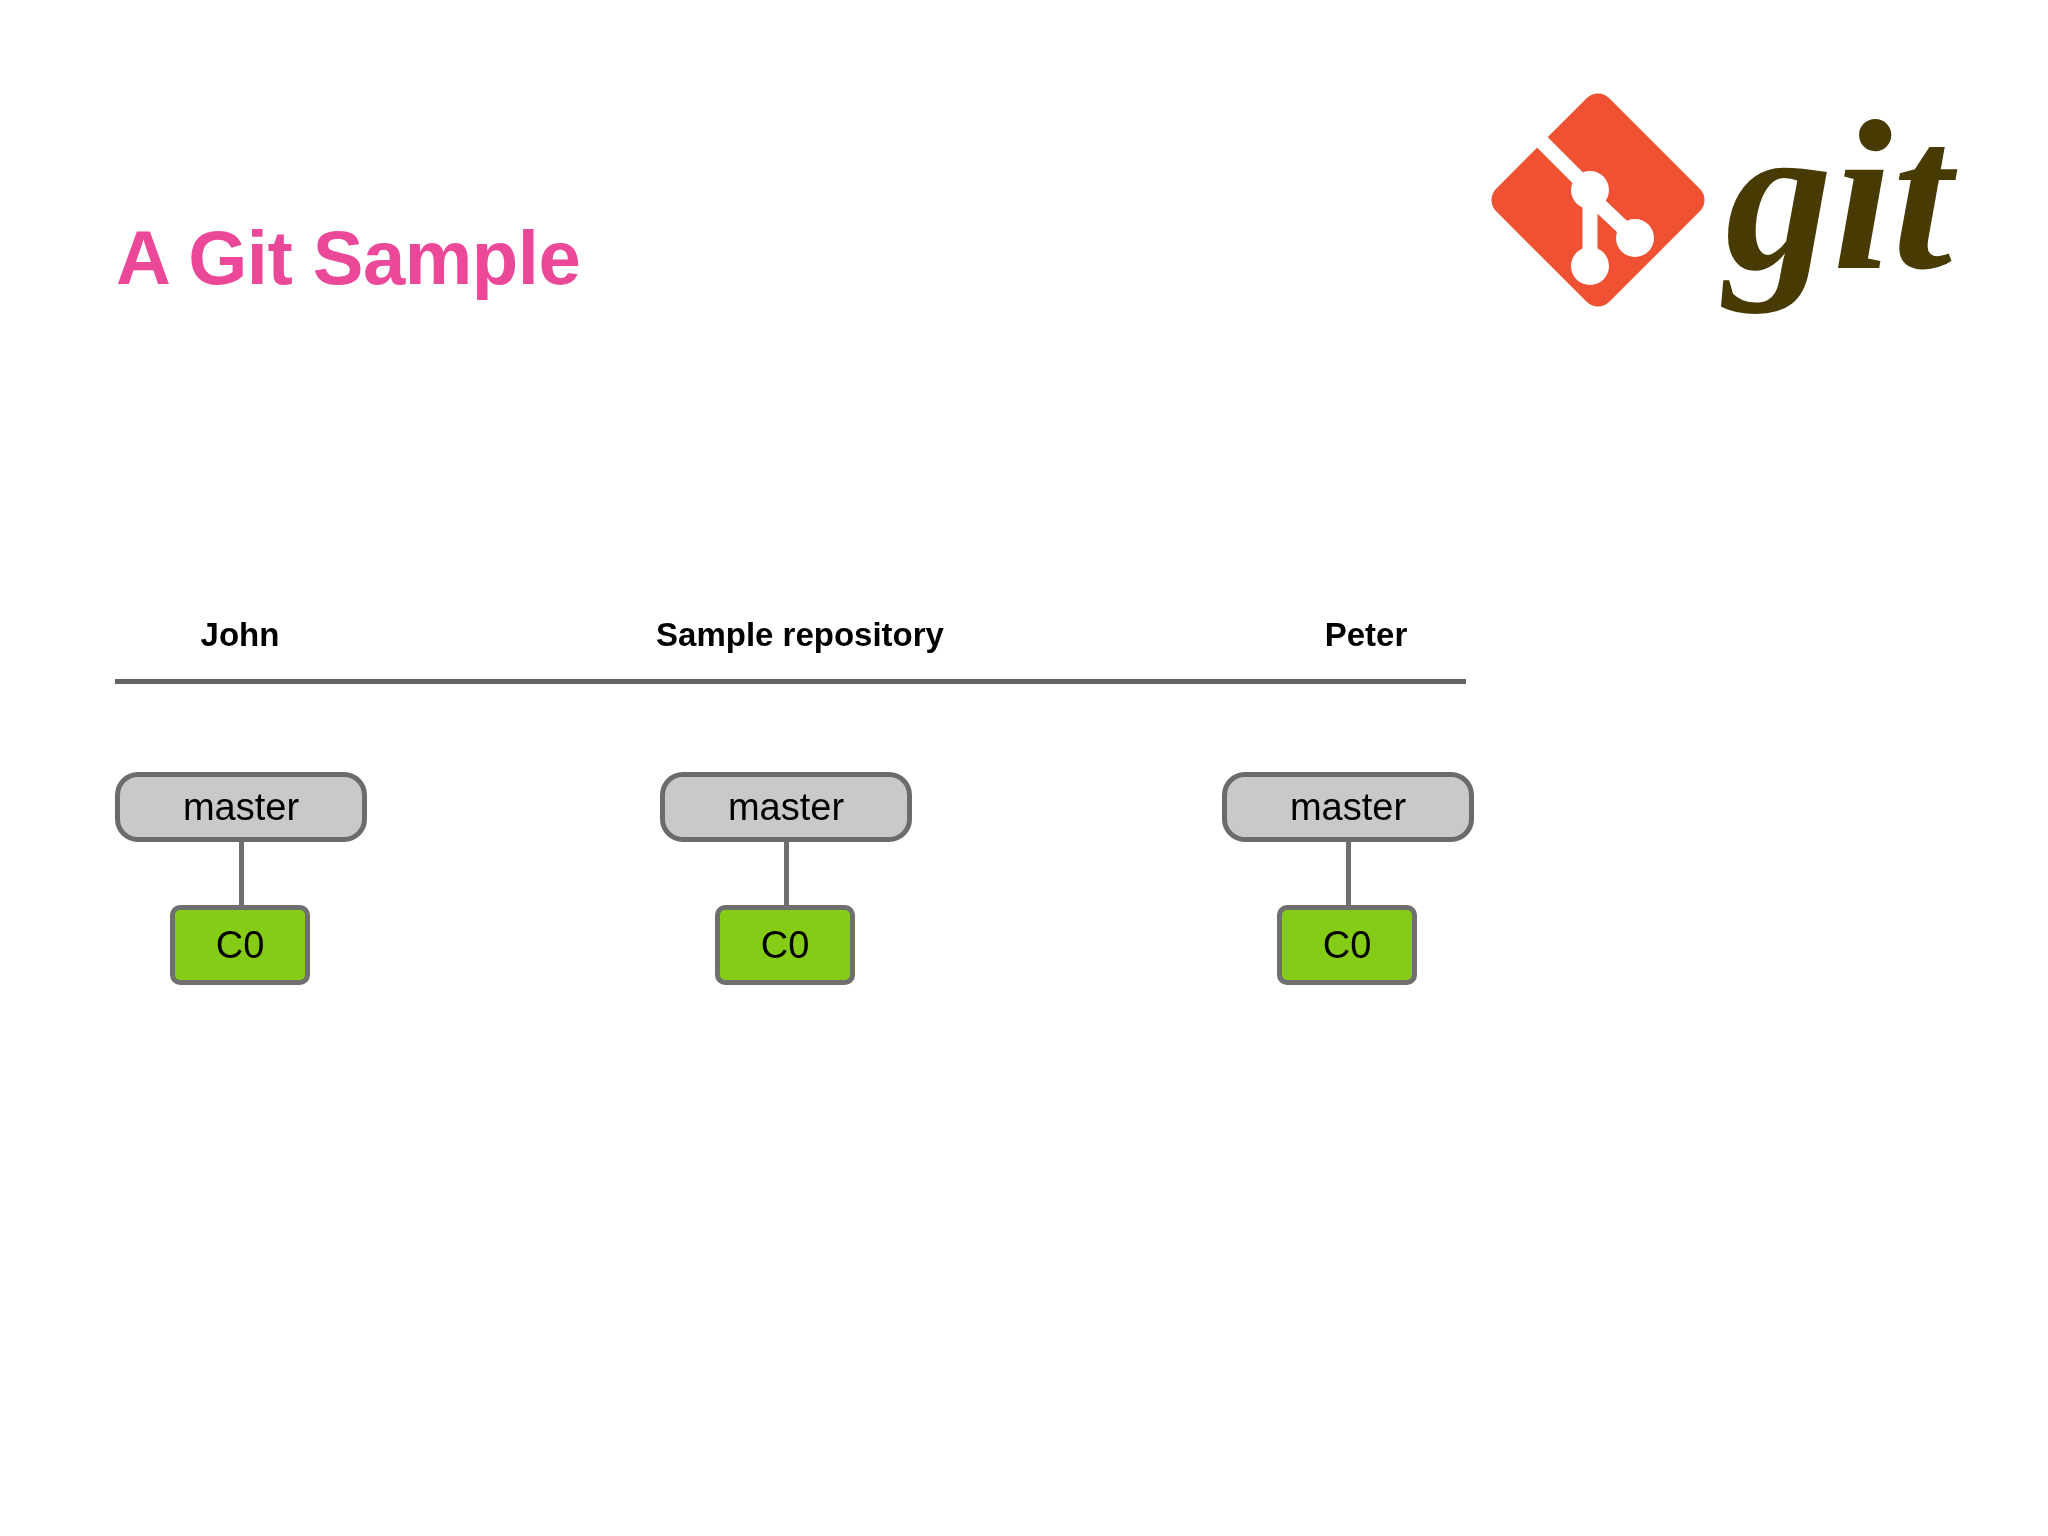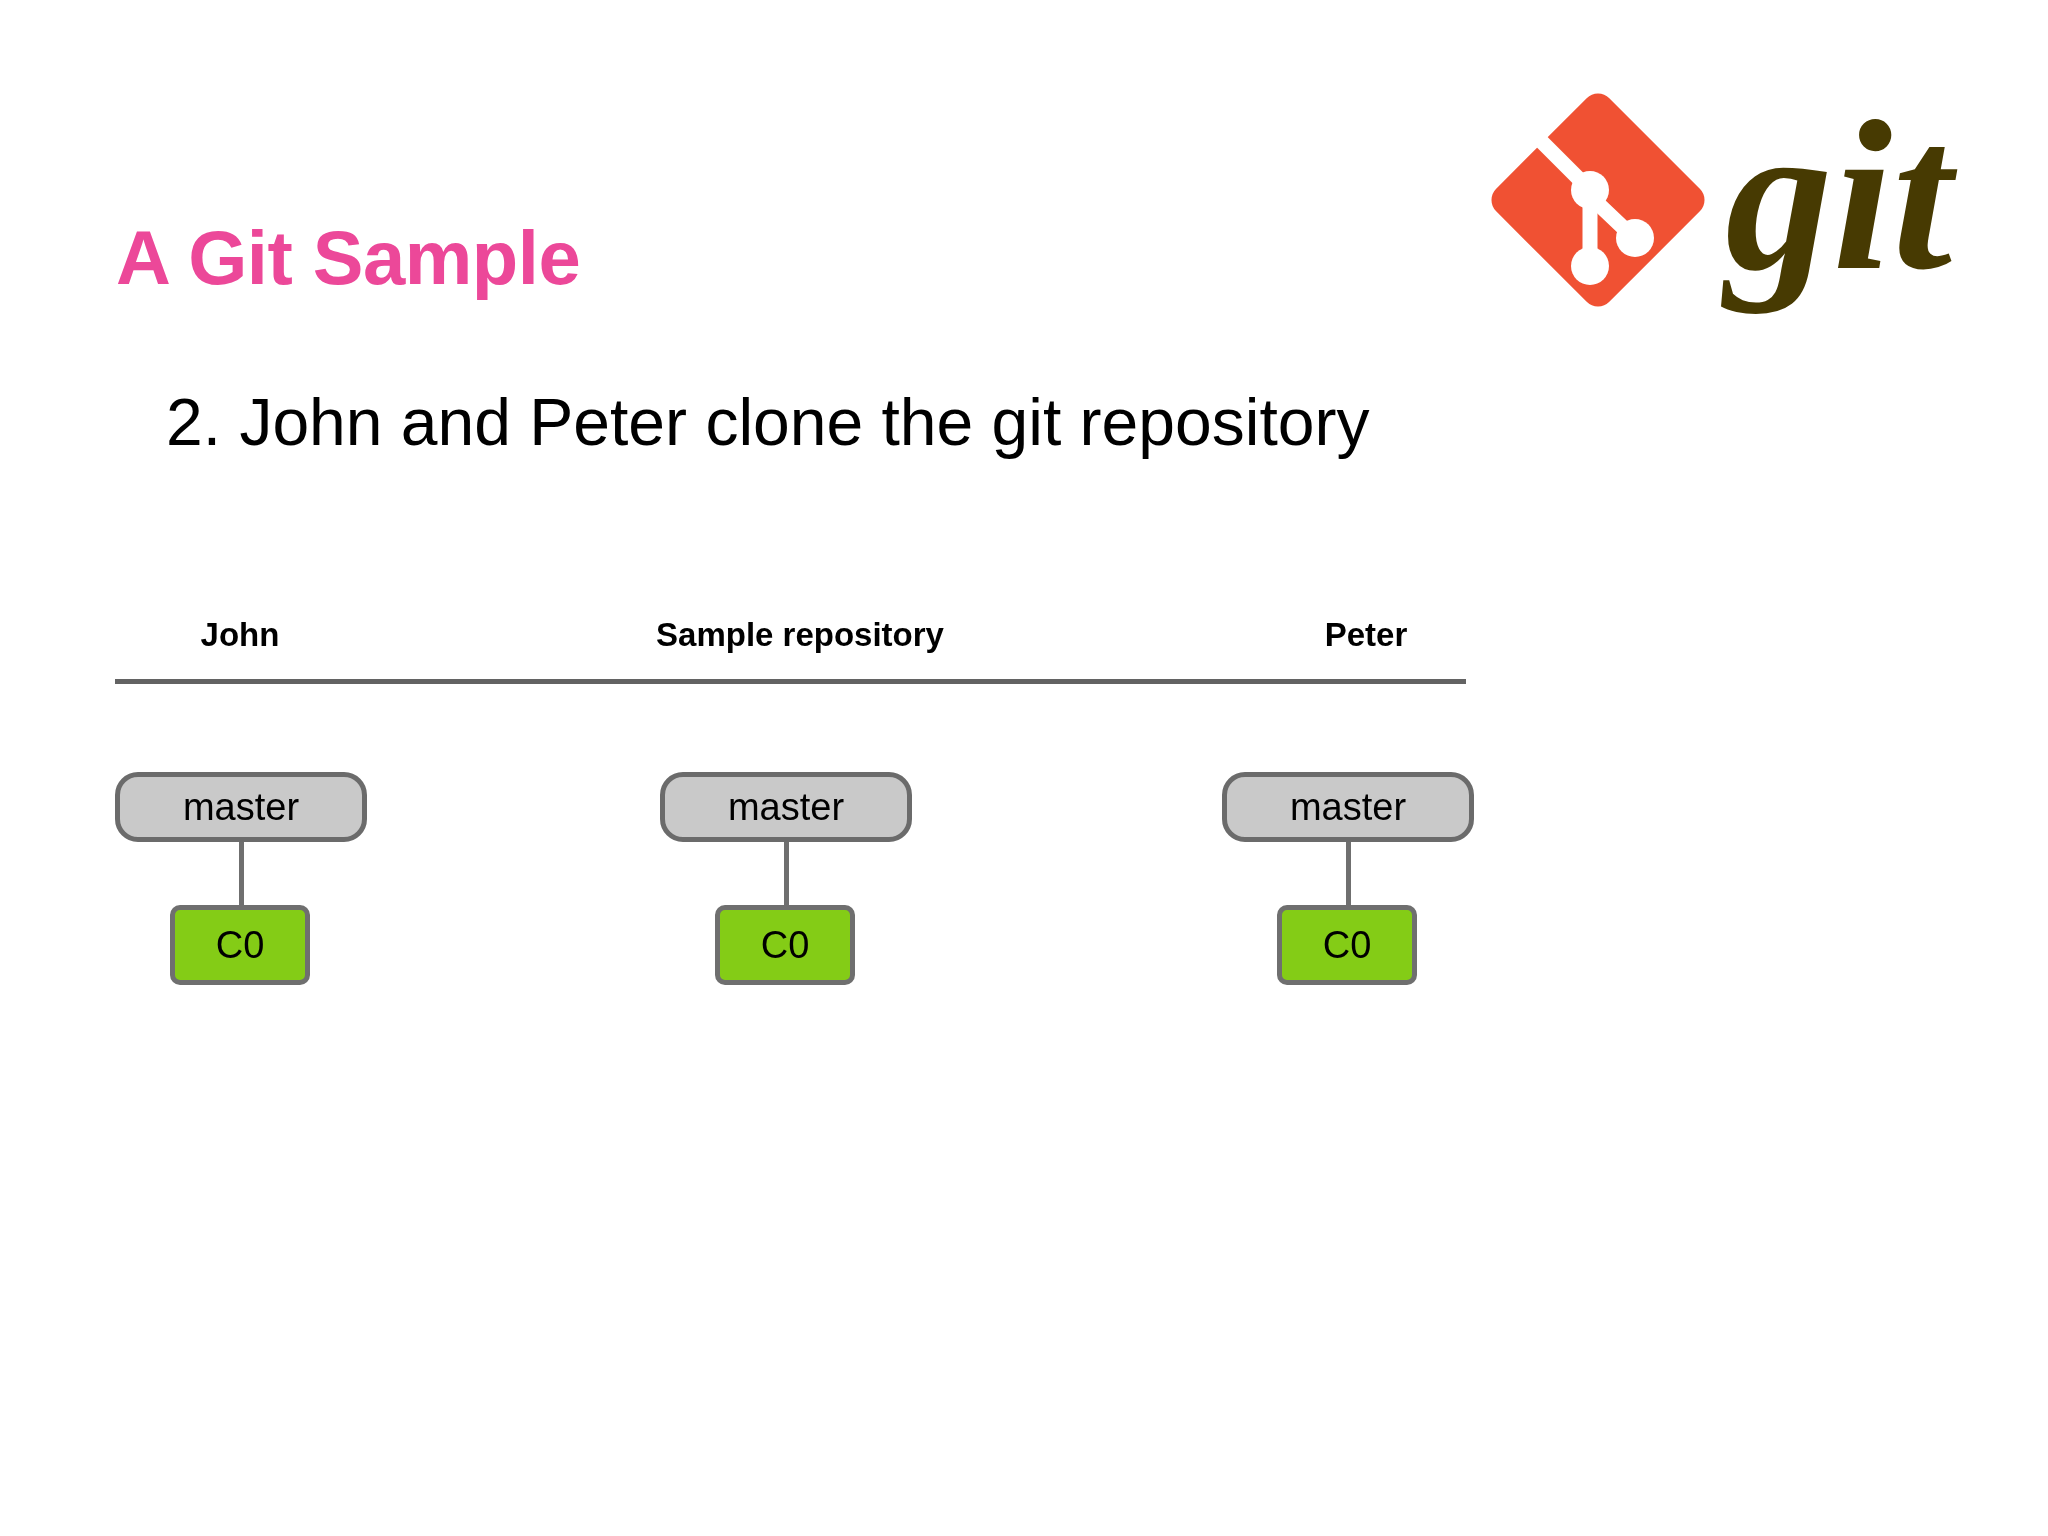--- a/index.html
+++ b/index.html
@@ -142,21 +142,20 @@
           <line x1="112" y1="120" x2="152" y2="158"></line>
         </g>
         <circle cx="110" cy="112" r="19" fill="#ffffff"></circle>
         <circle cx="110" cy="188" r="19" fill="#ffffff"></circle>
         <circle cx="155" cy="160" r="19" fill="#ffffff"></circle>
       </g>
       <text x="245" y="190" font-family="'Liberation Serif', serif" font-size="215" font-weight="bold" fill="#473a02">git</text>
     </svg>
   </div>
 
-  <div class="subtitle">2. John and Peter clone the git repository</div>
 
   <div class="diagram">
 
     <div class="col-header" style="left:240px; top:616px;">John</div>
 
     <div class="col-header" style="left:800px; top:616px;">Sample repository</div>
 
     <div class="col-header" style="left:1366px; top:616px;">Peter</div>
 
     <div class="header-rule"></div>

